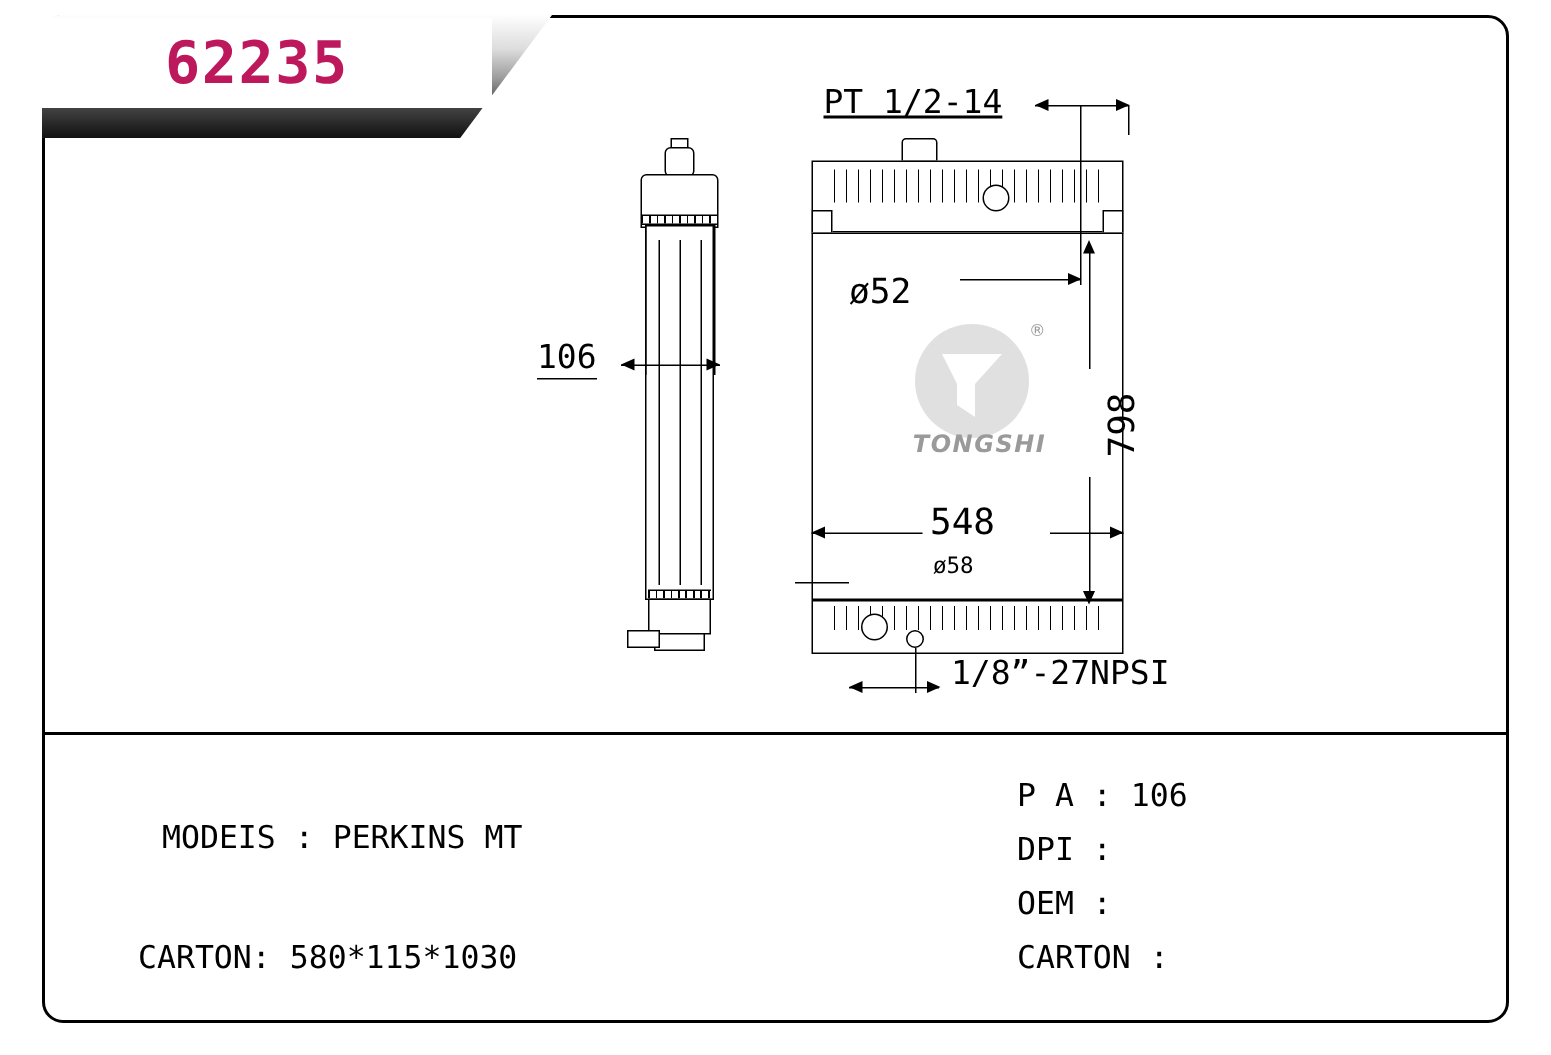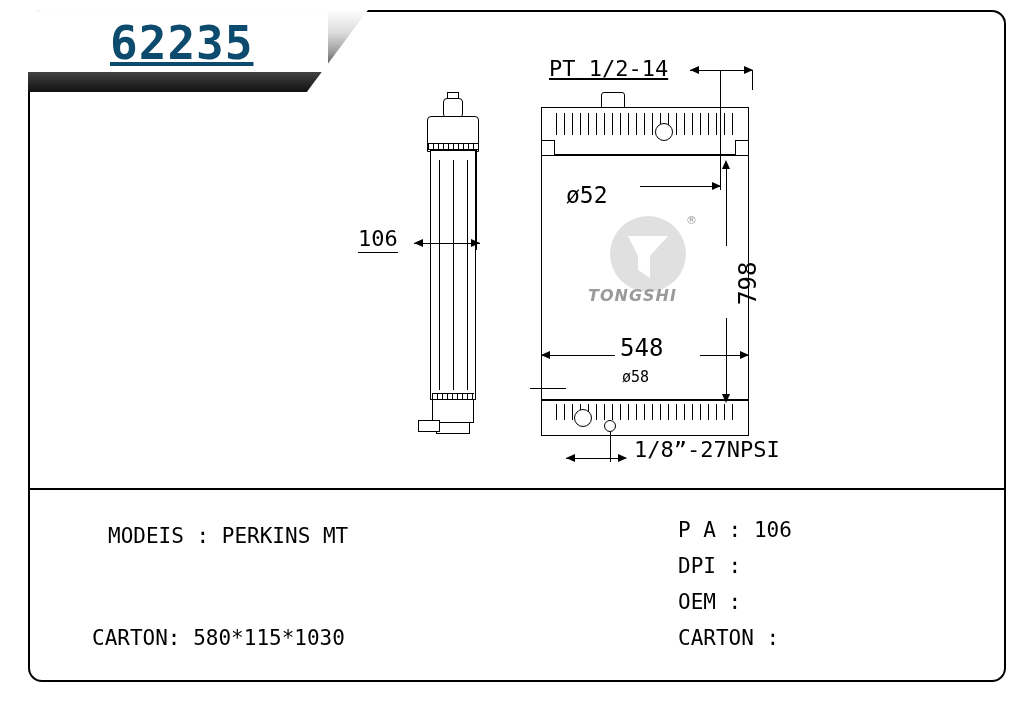--- a/index.html
+++ b/index.html
@@ -53,27 +53,26 @@
     left: 28px;
     top: 12px;
     width: 300px;
     height: 60px;
     background: #ffffff;
   }
   .banner-number {
     position: absolute;
     left: 110px;
     top: 18px;
-    font-size: 46px;
+    font-size: 39px;
     line-height: 50px;
     font-weight: bold;
-    color: #0c4a6e;
+    color: #be185d;
     letter-spacing: 1px;
     font-family: "DejaVu Sans Mono", monospace;
-    text-decoration: underline;
   }
   
   .lbl {
     position: absolute;
     font-family: "DejaVu Sans Mono", monospace;
     color: #000;
     white-space: nowrap;
   }
   
   .ln {
@@ -183,21 +182,21 @@
     border:1px solid #000; box-sizing:border-box; background:#fff;
   }
 
   
   .wm {
     position:absolute; left:588px; top:212px; width:130px; height:100px;
     opacity: 0.30;
   }
   .wm-text {
     position:absolute; left:588px; top:286px; width:130px;
-    text-align:left;
+    text-align:center;
     font-family:"DejaVu Sans", sans-serif;
     font-weight:bold;
     font-size:16px;
     letter-spacing:1px;
     color:#9a9a9a;
     font-style: italic;
   }
   .wm-reg {
     position:absolute; left:686px; top:214px;
     font-size:11px; color:#9a9a9a; font-family:"DejaVu Sans", sans-serif;
@@ -314,21 +313,21 @@
 
   <div class="ln hln" style="left:530px; top:388px; width:36px;"></div>
   <div class="lbl" style="left:622px; top:368px; font-size:15px;">ø58</div>
 
   <div class="ln vln" style="left:610px; top:432px; height:30px;"></div>
   <div class="ln hln" style="left:566px; top:458px; width:60px;"></div>
   <div class="arrow-l" style="left:566px; top:454px;"></div>
   <div class="arrow-r" style="left:618px; top:454px;"></div>
   <div class="lbl" style="left:634px; top:437px; font-size:22px;">1/8”-27NPSI</div>
 
-  <div class="spec spec-left" style="top:524px;padding-left:16px;">
+  <div class="spec spec-left" style="top:546px;padding-left:16px;">
     <span>MODEIS</span><span> : </span><span>PERKINS MT</span>
   </div>
   <div class="spec spec-left" style="top:626px;">
     <span>CARTON:</span><span> </span><span>580*115*1030</span>
   </div>
 
   <div class="spec spec-right" style="top:518px;">
     <span>P A</span><span> : </span><span>106</span>
   </div>
   <div class="spec spec-right" style="top:554px;">

